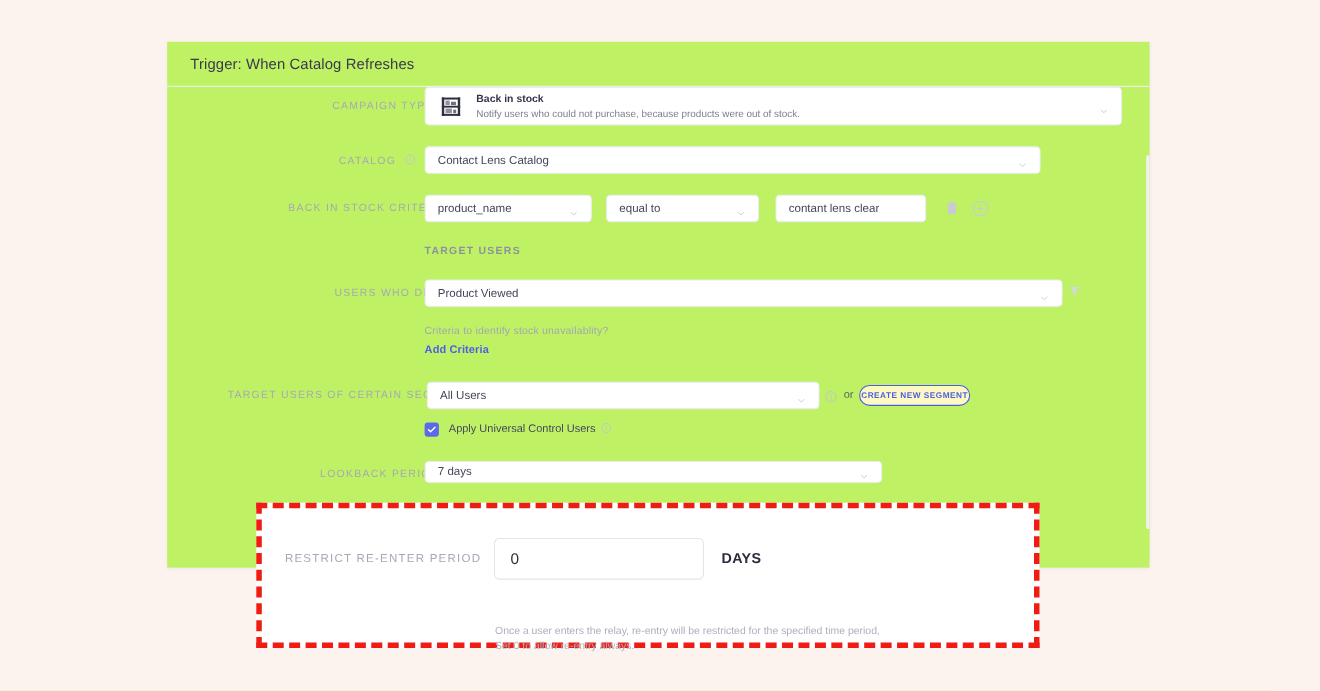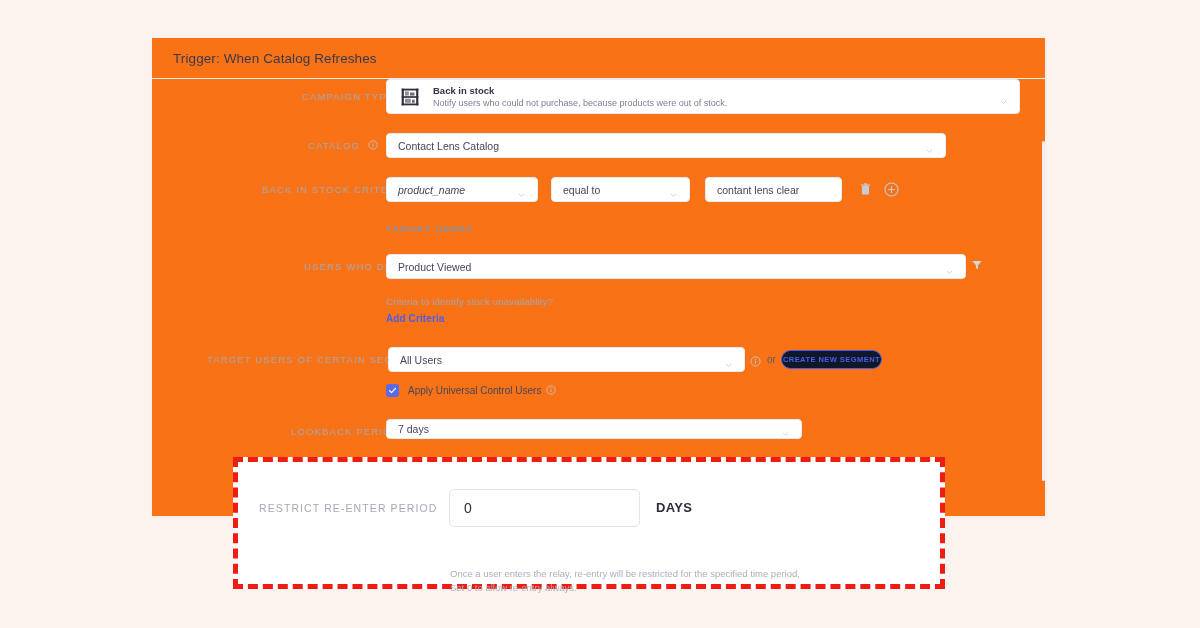--- a/index.html
+++ b/index.html
@@ -15,21 +15,21 @@
     position: relative;
   }
 
   
   .card {
     position: absolute;
     left: 152px;
     top: 38px;
     width: 893px;
     height: 478px;
-    background: #f97316;
+    background: #bef264;
     box-shadow: 0 1px 3px rgba(30,30,60,0.06);
   }
   .card-header {
     height: 41px;
     border-bottom: 1px solid #eceef3;
     display: flex;
     align-items: center;
     padding-left: 21px;
     box-sizing: border-box;
   }
@@ -194,21 +194,21 @@
     left: 781px;
     top: 350px;
     width: 99px;
     height: 17px;
     border: 1px solid #4c5ee8;
     border-radius: 10px;
     display: flex;
     align-items: center;
     justify-content: center;
     cursor: pointer;
-    background: #0f172a;
+    background: #fef9c3;
   }
   #create-segment-button span {
     font-size: 7.5px;
     font-weight: bold;
     letter-spacing: 0.45px;
     color: #4c5ee8;
   }
 
   
   #ucg-row { left: 386px; top: 381px; align-items: center; }
@@ -353,21 +353,21 @@
     <svg viewBox="0 0 12 12" width="9" height="9">
         <path d="M2.5 4.5 L6 8 L9.5 4.5" fill="none" stroke="#c6c8d2" stroke-width="1.1"></path>
       </svg>
   </span>
 </div>
 
 <div class="row" style="left:262px; top:184px;">
   <div class="field-label">BACK IN STOCK CRITERIA</div>
 </div>
 
-<div class="control" id="criteria-prop" style="position:absolute;font-style:italic;">
+<div class="control" id="criteria-prop" style="position:absolute;">
   <span class="value">product_name</span>
   <span class="caret">
     <svg viewBox="0 0 12 12" width="9" height="9">
         <path d="M2.5 4.5 L6 8 L9.5 4.5" fill="none" stroke="#c6c8d2" stroke-width="1.1"></path>
       </svg>
   </span>
 </div>
 
 <div class="control" id="criteria-op" style="position:absolute;">
   <span class="value">equal to</span>

